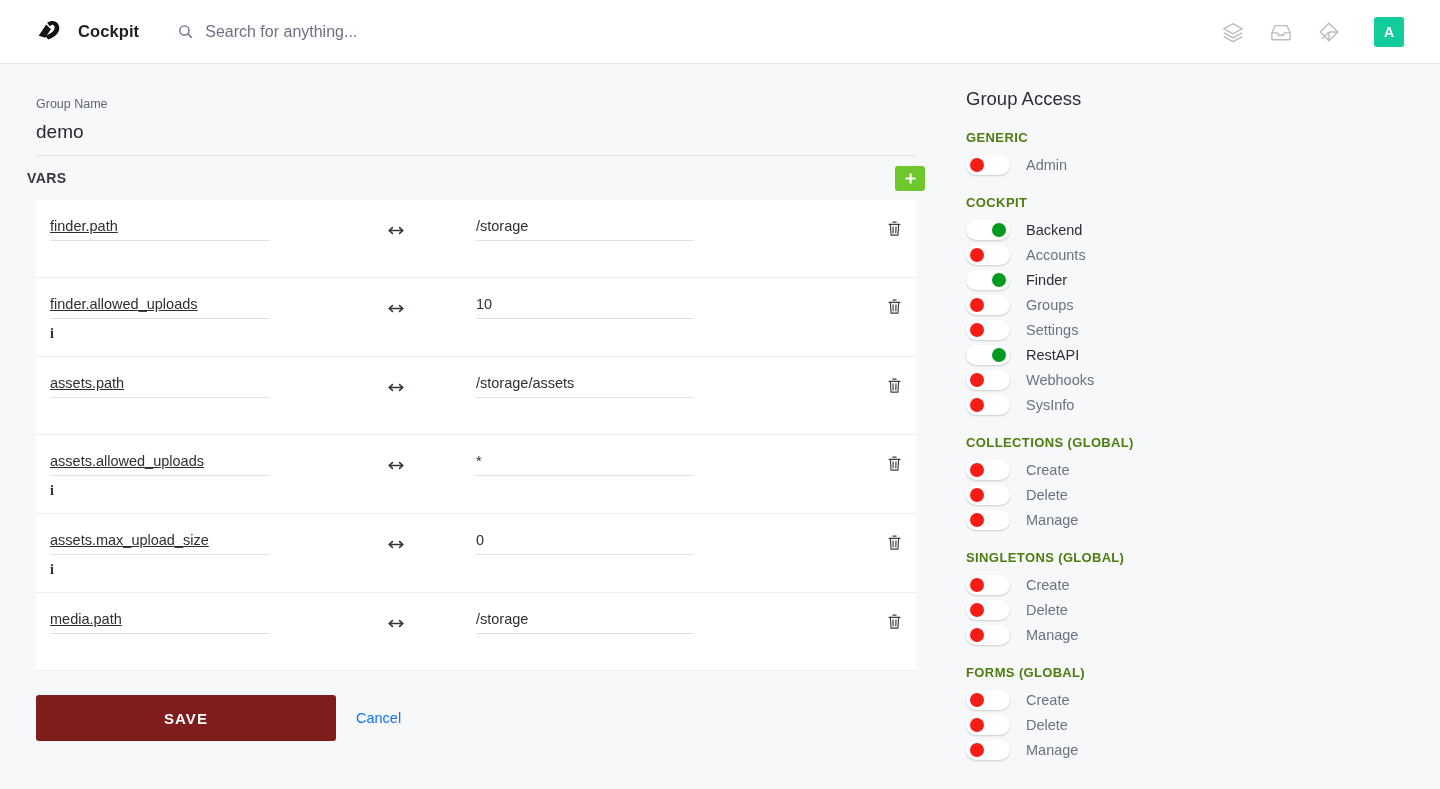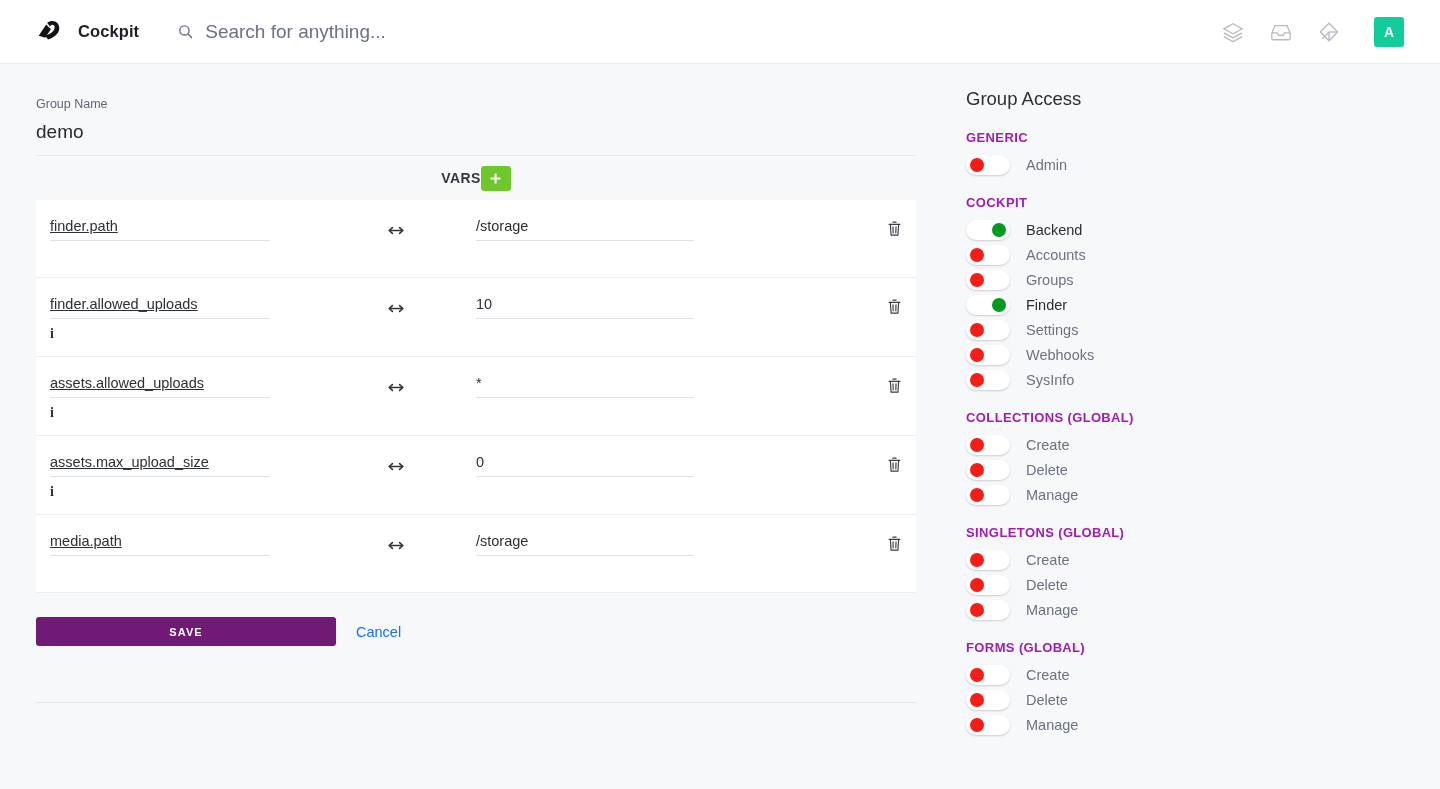--- a/index.html
+++ b/index.html
@@ -20,21 +20,21 @@
   .brand { display: flex; align-items: center; margin-left: 34px; }
   .logo-mark { width: 30px; height: 30px; display: block; }
   .brand-name {
     margin-left: 14px; font-size: 16.5px; font-weight: bold; color: #1c1f23;
     letter-spacing: .1px;
   }
   .searchwrap { display: flex; align-items: center; margin-left: 38px; }
   .search-ic { width: 17px; height: 17px; display: block; color: #6b7280; }
   .search-input {
     border: 0; outline: 0; background: transparent; margin-left: 11px;
-    font-family: "Liberation Sans", sans-serif; font-size: 19px; color: #be185d;
+    font-family: "Liberation Sans", sans-serif; font-size: 16px; color: #be185d;
     width: 420px;
   }
   .search-input::placeholder { color: #6b7280; }
   .topicons { margin-left: auto; display: flex; align-items: center; margin-right: 36px; gap: 26px; }
   .ticon { width: 22px; height: 22px; color: #b7bcc4; display: block; }
   .avatar {
     width: 30px; height: 30px; background: #12cc9b; border-radius: 3px;
     color: #fff; font-size: 14px; font-weight: bold;
     display: flex; align-items: center; justify-content: center; margin-left: 8px;
   }
@@ -47,21 +47,21 @@
     position: absolute; left: 948px; top: 0; width: 488px; height: 725px;
     padding: 24px 0 16px 18px;
   }
 
   .field-label { font-size: 12.5px; color: #5f6673; margin: 25px 0 0 36px; }
   .group-name-val { font-size: 19px; color: #26292e; margin: 10px 0 0 36px; }
 
   .divider-line { height: 1px; background: #e4e6ea; margin: 12px 36px 0 36px; }
 
   .vars-head {
-    display: flex; align-items: center; justify-content: center;
+    display: flex; align-items: center; justify-content: space-between;
     margin: 0 27px; height: 44px;
   }
   .vars-title { font-size: 14px; font-weight: bold; letter-spacing: .4px; color: #34383e; }
   .add-btn {
     width: 30px; height: 25px; background: #6fc72e; border: 0; border-radius: 3px;
     color: #ffffff; display: flex; align-items: center; justify-content: center;
     cursor: pointer; padding: 0;
   }
   .plus-ic { width: 11px; height: 11px; display: block; }
 
@@ -90,34 +90,34 @@
   .var-cell-val .line-input { width: 218px; }
   .var-cell-key .line-input { width: 220px; text-decoration: underline; }
   .info-mark {
     font-family: "Liberation Serif", serif; font-weight: bold; font-size: 14px;
     color: #30343a; margin-top: 7px; display: block; cursor: pointer;
   }
   .row-pad-spacer { height: 22px; }
 
   .actions { margin: 24px 36px 0 36px; display: flex; align-items: center; }
   .save-btn {
-    width: 300px; height: 29px; background: #701a75; border: 0; border-radius: 3px;
-    color: #ffffff; font-size: 11px; font-weight: bold; letter-spacing: 1.1px;
+    width: 300px; height: 46px; background: #7f1d1d; border: 0; border-radius: 3px;
+    color: #ffffff; font-size: 15px; font-weight: bold; letter-spacing: 1.1px;
     font-family: "Liberation Sans", sans-serif; cursor: pointer;
   }
   .cancel-link {
     margin-left: 20px; font-size: 14.5px; color: #1471f5; text-decoration: none; cursor: pointer;
   }
 
   .bottom-sep { height: 1px; background: #e4e6ea; margin: 56px 36px 0 36px; }
 
   
   .ga-title { font-size: 18.5px; color: #2b2f35; margin-bottom: 20px; }
   .grp-head {
-    font-size: 13px; font-weight: bold; letter-spacing: .4px; color: #a21caf;
+    font-size: 13px; font-weight: bold; letter-spacing: .4px; color: #4d7c0f;
     margin-top: 18px; margin-bottom: 7px;
   }
   .grp-head .sub { font-size: 13px; letter-spacing: .3px; }
   .grp-head:first-of-type { margin-top: 0; }
 
   .perm-row { display: flex; align-items: center; height: 25px; }
   .toggle {
     width: 44px; height: 20px; border-radius: 11px; background: #ffffff;
     box-shadow: 0 1px 2px rgba(0,0,0,.18); position: relative; cursor: pointer;
     flex: 0 0 auto;
@@ -245,20 +245,40 @@
               <svg class="trash-ic" viewBox="0 0 18 20" fill="none" stroke="currentColor" stroke-width="1.4" stroke-linecap="round">
                 <path d="M2.5 5 L15.5 5"></path>
                 <path d="M7 2.3 L11 2.3"></path>
                 <path d="M4 5 L4.9 18 L13.1 18 L14 5"></path>
                 <line x1="7.2" y1="8" x2="7.4" y2="15.2"></line>
                 <line x1="10.8" y1="8" x2="10.6" y2="15.2"></line>
               </svg>
             </div>
           </div>
           <div class="var-row">
+            <div class="var-cell-key"><input class="line-input" value="assets.path" style=""><span class="row-pad-spacer" style="display: block;"></span></div>
+            <div class="var-cell-arrow">
+              <svg class="arrow-ic" viewBox="0 0 20 12" fill="none" stroke="currentColor" stroke-width="1.8" stroke-linecap="round" stroke-linejoin="round">
+                <line x1="3.5" y1="6" x2="16.5" y2="6"></line>
+                <polyline points="6,2.8 2.4,6 6,9.2"></polyline>
+                <polyline points="14,2.8 17.6,6 14,9.2"></polyline>
+              </svg>
+            </div>
+            <div class="var-cell-val"><input class="line-input" value="/storage/assets" style=""></div>
+            <div class="var-cell-del">
+              <svg class="trash-ic" viewBox="0 0 18 20" fill="none" stroke="currentColor" stroke-width="1.4" stroke-linecap="round">
+                <path d="M2.5 5 L15.5 5"></path>
+                <path d="M7 2.3 L11 2.3"></path>
+                <path d="M4 5 L4.9 18 L13.1 18 L14 5"></path>
+                <line x1="7.2" y1="8" x2="7.4" y2="15.2"></line>
+                <line x1="10.8" y1="8" x2="10.6" y2="15.2"></line>
+              </svg>
+            </div>
+          </div>
+          <div class="var-row">
             <div class="var-cell-key"><input class="line-input" value="assets.allowed_uploads" style=""><span class="info-mark">i</span></div>
             <div class="var-cell-arrow">
               <svg class="arrow-ic" viewBox="0 0 20 12" fill="none" stroke="currentColor" stroke-width="1.8" stroke-linecap="round" stroke-linejoin="round">
                 <line x1="3.5" y1="6" x2="16.5" y2="6"></line>
                 <polyline points="6,2.8 2.4,6 6,9.2"></polyline>
                 <polyline points="14,2.8 17.6,6 14,9.2"></polyline>
               </svg>
             </div>
             <div class="var-cell-val"><input class="line-input" value="*" style=""></div>
             <div class="var-cell-del">
@@ -338,37 +358,43 @@
               <span class="knob"></span>
             </div>
             <span class="perm-label">Backend</span>
           </div>
           <div class="perm-row">
             <div class="toggle off">
               <span class="knob"></span>
             </div>
             <span class="perm-label">Accounts</span>
           </div>
-          <div class="perm-row">
-            <div class="toggle off">
-              <span class="knob"></span>
-            </div>
-            <span class="perm-label">Groups</span>
-          </div>
           <div class="perm-row active">
             <div class="toggle on">
               <span class="knob"></span>
             </div>
             <span class="perm-label">Finder</span>
           </div>
           <div class="perm-row">
             <div class="toggle off">
               <span class="knob"></span>
             </div>
+            <span class="perm-label">Groups</span>
+          </div>
+          <div class="perm-row">
+            <div class="toggle off">
+              <span class="knob"></span>
+            </div>
             <span class="perm-label">Settings</span>
+          </div>
+          <div class="perm-row active">
+            <div class="toggle on">
+              <span class="knob"></span>
+            </div>
+            <span class="perm-label">RestAPI</span>
           </div>
           <div class="perm-row">
             <div class="toggle off">
               <span class="knob"></span>
             </div>
             <span class="perm-label">Webhooks</span>
           </div>
           <div class="perm-row">
             <div class="toggle off">
               <span class="knob"></span>

